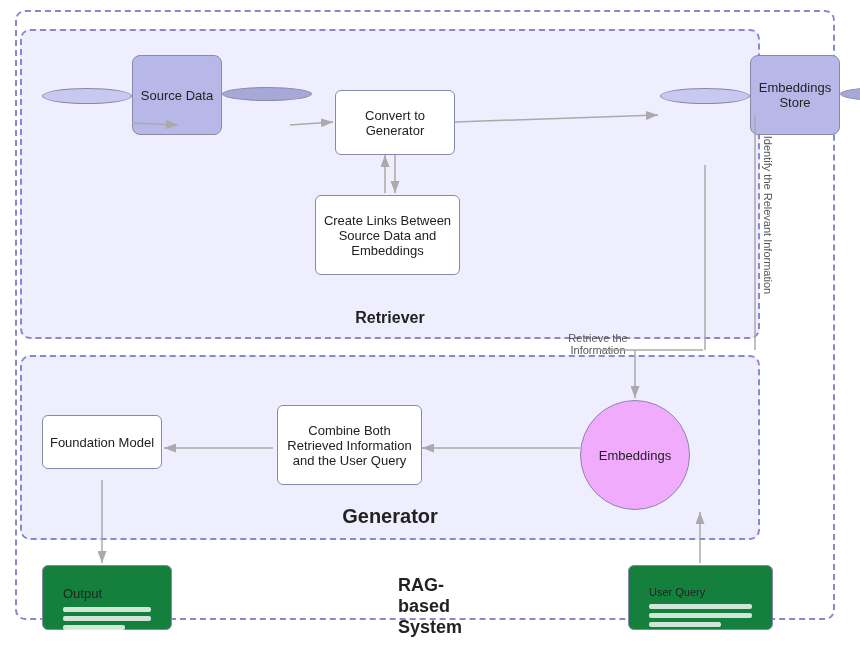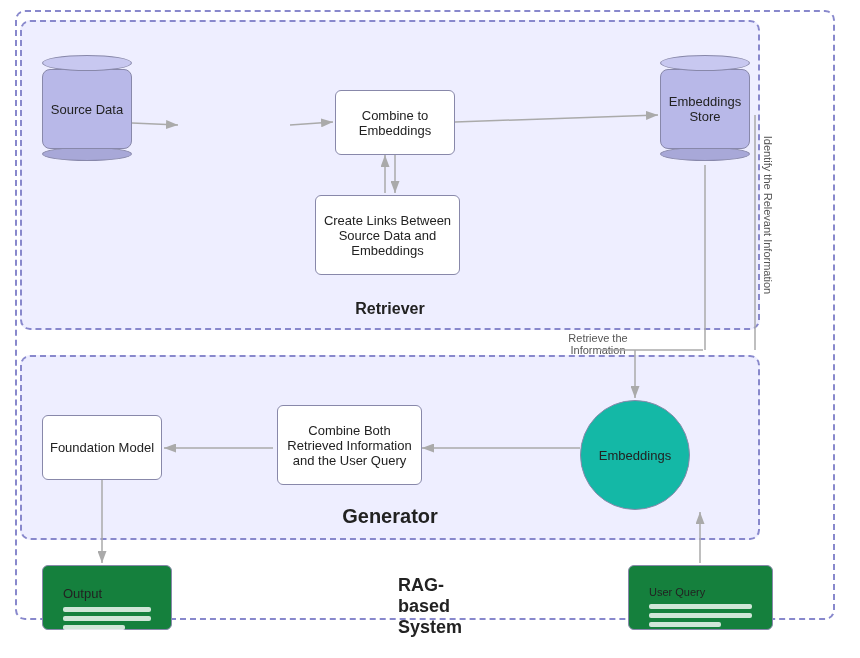--- a/index.html
+++ b/index.html
@@ -27,21 +27,21 @@
       width: 820px;
       height: 610px;
       border: 2px dashed #8888cc;
       border-radius: 10px;
       background: transparent;
     }
 
     
     .retriever-box {
       position: absolute;
-      top: 20px;
+      top: 29px;
       left: 20px;
       width: 740px;
       height: 310px;
       border: 2px dashed #8888cc;
       border-radius: 10px;
       background: #eeeeff;
     }
 
     
     .generator-box {
@@ -83,21 +83,21 @@
       transform: translateX(-50%);
       font-size: 18px;
       font-weight: bold;
       color: #222;
     }
 
     
     .cylinder {
       position: absolute;
       display: flex;
-      flex-direction: column;
+      flex-direction: row;
       align-items: center;
       justify-content: center;
     }
 
     .cylinder-body {
       width: 90px;
       height: 80px;
       background: #b8b8e8;
       border: 1.5px solid #8888aa;
       border-radius: 8px;
@@ -141,21 +141,21 @@
       justify-content: center;
       text-align: center;
       font-size: 13px;
       color: #222;
       padding: 5px;
     }
 
     
     .circle-shape {
       position: absolute;
-      background: #14b8a6;
+      background: #f0abfc;
       border: 1.5px solid #8888aa;
       border-radius: 50%;
       display: flex;
       align-items: center;
       justify-content: center;
       text-align: center;
       font-size: 13px;
       color: #222;
     }
 
@@ -215,36 +215,36 @@
   <div class="cylinder" style="top:55px; left:42px;">
     <div class="cylinder-top"></div>
     <div class="cylinder-body">
       <span>Source Data</span>
     </div>
     <div class="cylinder-bottom"></div>
   </div>
 
 
   <div class="rect-box" style="top:90px; left:335px; width:120px; height:65px;">
-    <span>Combine to Embeddings</span>
+    <span>Convert to Generator</span>
   </div>
 
   <div class="cylinder" style="top:55px; left:660px;">
     <div class="cylinder-top"></div>
     <div class="cylinder-body">
       <span>Embeddings Store</span>
     </div>
     <div class="cylinder-bottom"></div>
   </div>
 
   <div class="rect-box" style="top:195px; left:315px; width:145px; height:80px;">
     <span>Create Links Between Source Data and Embeddings</span>
   </div>
 
-  <div class="rect-box" style="top:415px; left:42px; width:120px; height:65px;">
+  <div class="rect-box" style="top:415px; left:42px; width:120px; height:54px;">
     <span>Foundation Model</span>
   </div>
 
   <div class="rect-box" style="top:405px; left:277px; width:145px; height:80px;">
     <span>Combine Both Retrieved Information and the User Query</span>
   </div>
 
   <div class="circle-shape" style="top:400px; left:580px; width:110px; height:110px;">
     <span>Embeddings</span>
   </div>

